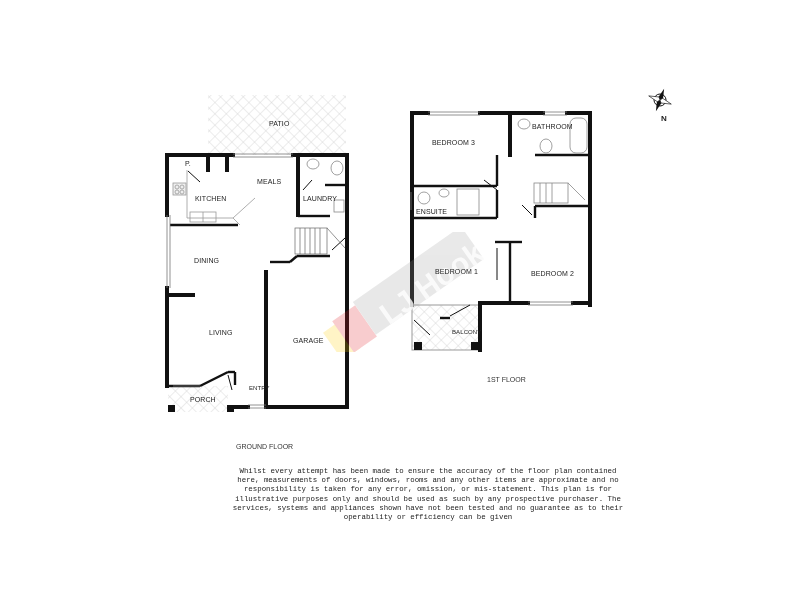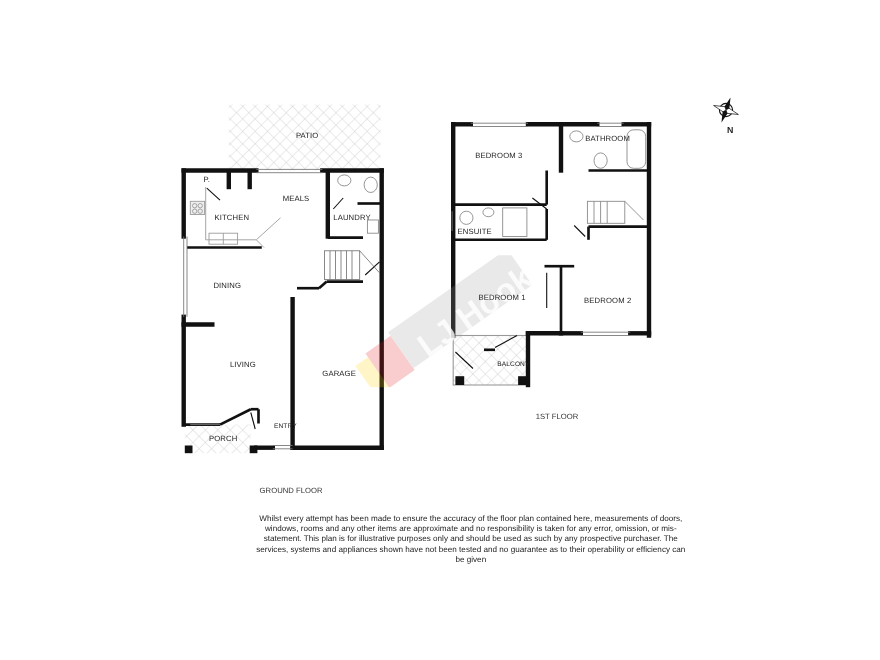--- a/index.html
+++ b/index.html
@@ -1,20 +1,20 @@
 <!DOCTYPE html>
 <html><head>
 <meta charset="utf-8">
 <style>
   html, body { margin:0; padding:0; background:#ffffff; }
   body { width:800px; height:600px; position:relative; overflow:hidden; font-family:"Liberation Sans", sans-serif; }
   #plan { position:absolute; left:0; top:0; width:800px; height:600px; }
   .lbl { position:absolute; font-family:"Liberation Sans", sans-serif; font-size:7px; color:#222; letter-spacing:0.1px; white-space:nowrap; }
   .floor-lbl { position:absolute; font-family:"Liberation Sans", sans-serif; font-size:7px; color:#333; white-space:nowrap; }
-  .disclaimer { position:absolute; left:228px; top:467px; width:400px; font-family:Liberation Sans, sans-serif; font-size:7.4px; line-height:9.2px; color:#222; text-align:center; }
+  .disclaimer { position:absolute; left:228px; top:467px; width:400px; font-family:Liberation Mono, monospace; font-size:7.4px; line-height:9.2px; color:#222; text-align:center; }
   .watermark { position:absolute; left:312px; top:232px; width:180px; height:120px; pointer-events:none; }
 </style>
 </head>
 <body>
 
 <svg id="plan" viewBox="0 0 800 600" xmlns="http://www.w3.org/2000/svg">
   <defs>
     <pattern id="hatch" width="8" height="8" patternUnits="userSpaceOnUse" patternTransform="rotate(45)">
       <rect width="8" height="8" fill="#ffffff"></rect>
       <line x1="0" y1="0" x2="0" y2="8" stroke="#cfcfcf" stroke-width="0.8"></line>

